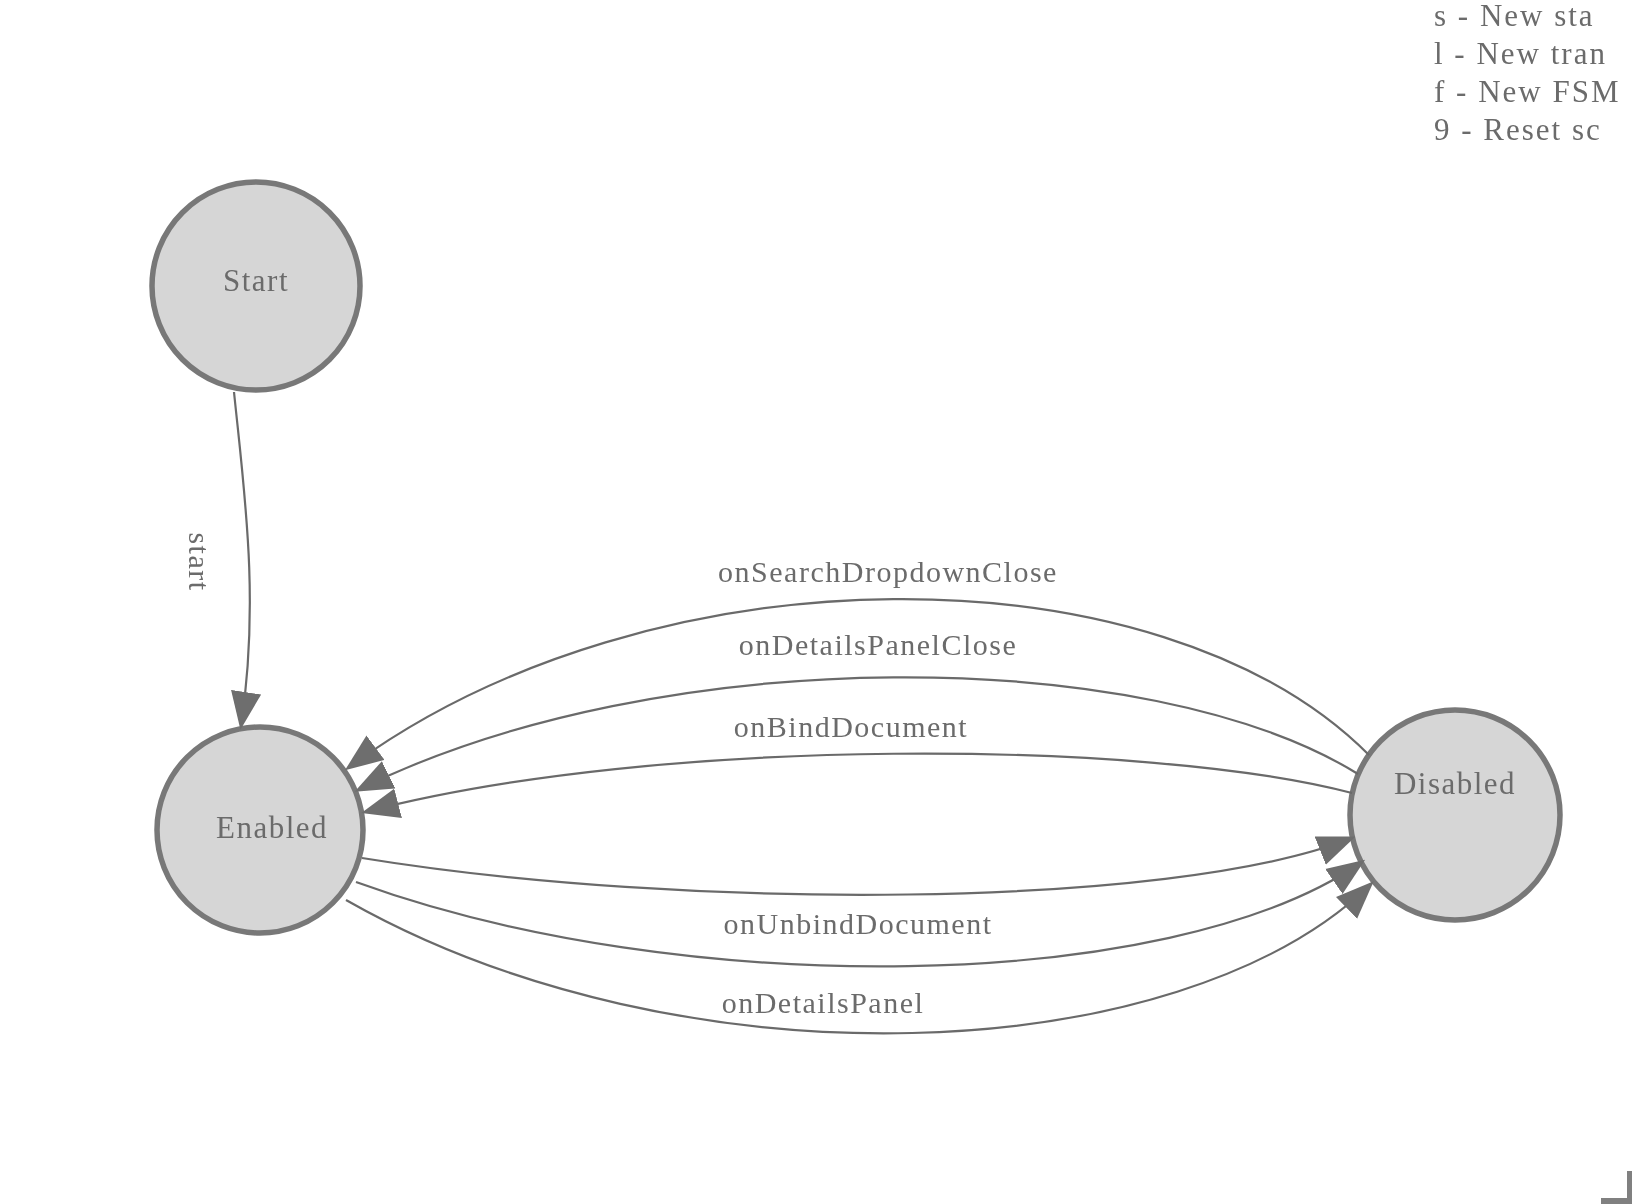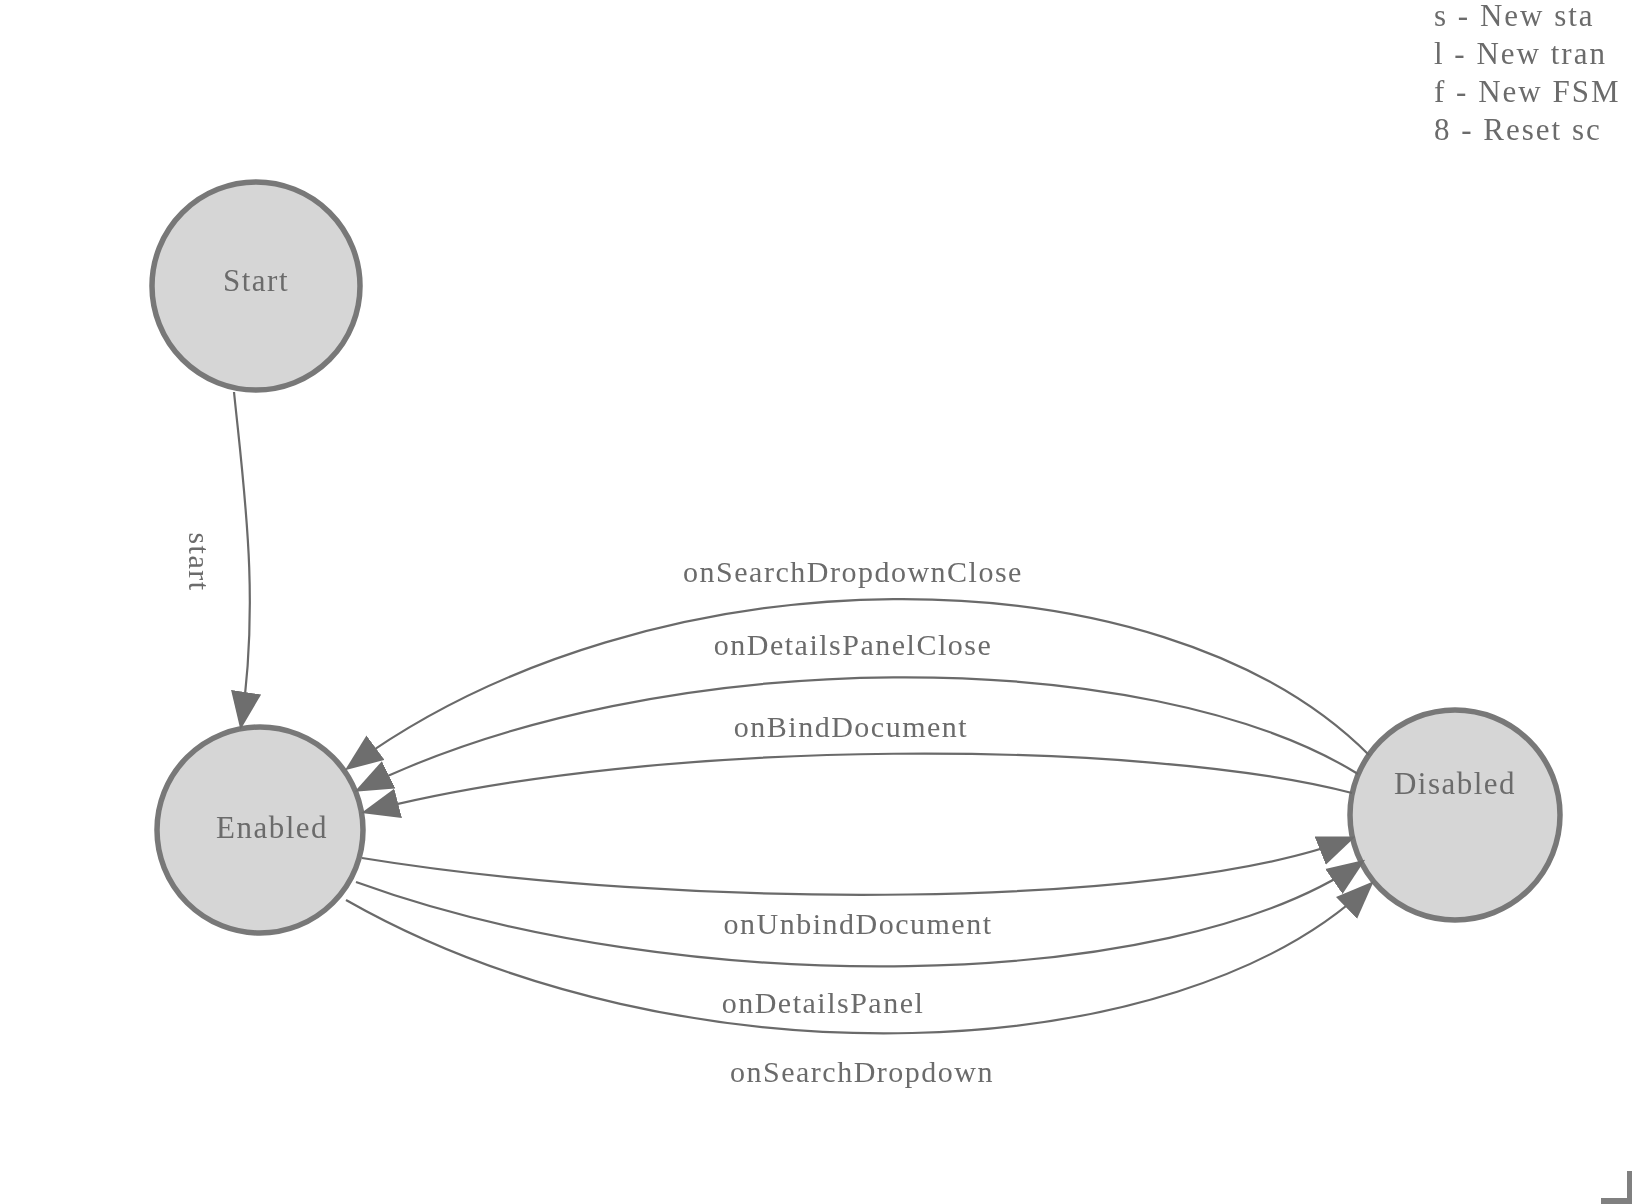--- a/index.html
+++ b/index.html
@@ -82,27 +82,26 @@
 
     <rect x="1627" y="1171" width="5" height="33" fill="#808080"></rect>
     <rect x="1601" y="1198" width="31" height="6" fill="#808080"></rect>
   </svg>
 
   <div class="node-label" style="left:256px; top:281px">Start</div>
   <div class="node-label" style="left:272px; top:828px">Enabled</div>
   <div class="node-label" style="left:1455px; top:784px">Disabled</div>
 
   <div class="edge-label rotated" style="left:199px; top:562px">start</div>
-  <div class="edge-label" style="left:853px; top:572px">onSearchDropdownClose</div>
-  <div class="edge-label" style="left:853px; top:645px">onDetailsPanelClose</div>
+  <div class="edge-label" style="left:888px; top:572px">onSearchDropdownClose</div>
+  <div class="edge-label" style="left:878px; top:645px">onDetailsPanelClose</div>
   <div class="edge-label" style="left:851px; top:727px">onBindDocument</div>
   <div class="edge-label" style="left:858px; top:924px">onUnbindDocument</div>
   <div class="edge-label" style="left:823px; top:1003px">onDetailsPanel</div>
-  <div class="edge-label" style="left:862px; top:1072px">onSearchDropdown</div>
 
   <div class="legend">
     <div>s - New sta</div>
     <div>l - New tran</div>
     <div>f - New FSM</div>
-    <div>8 - Reset sc</div>
+    <div>9 - Reset sc</div>
   </div>
 
 </div>
 
 </body></html>

